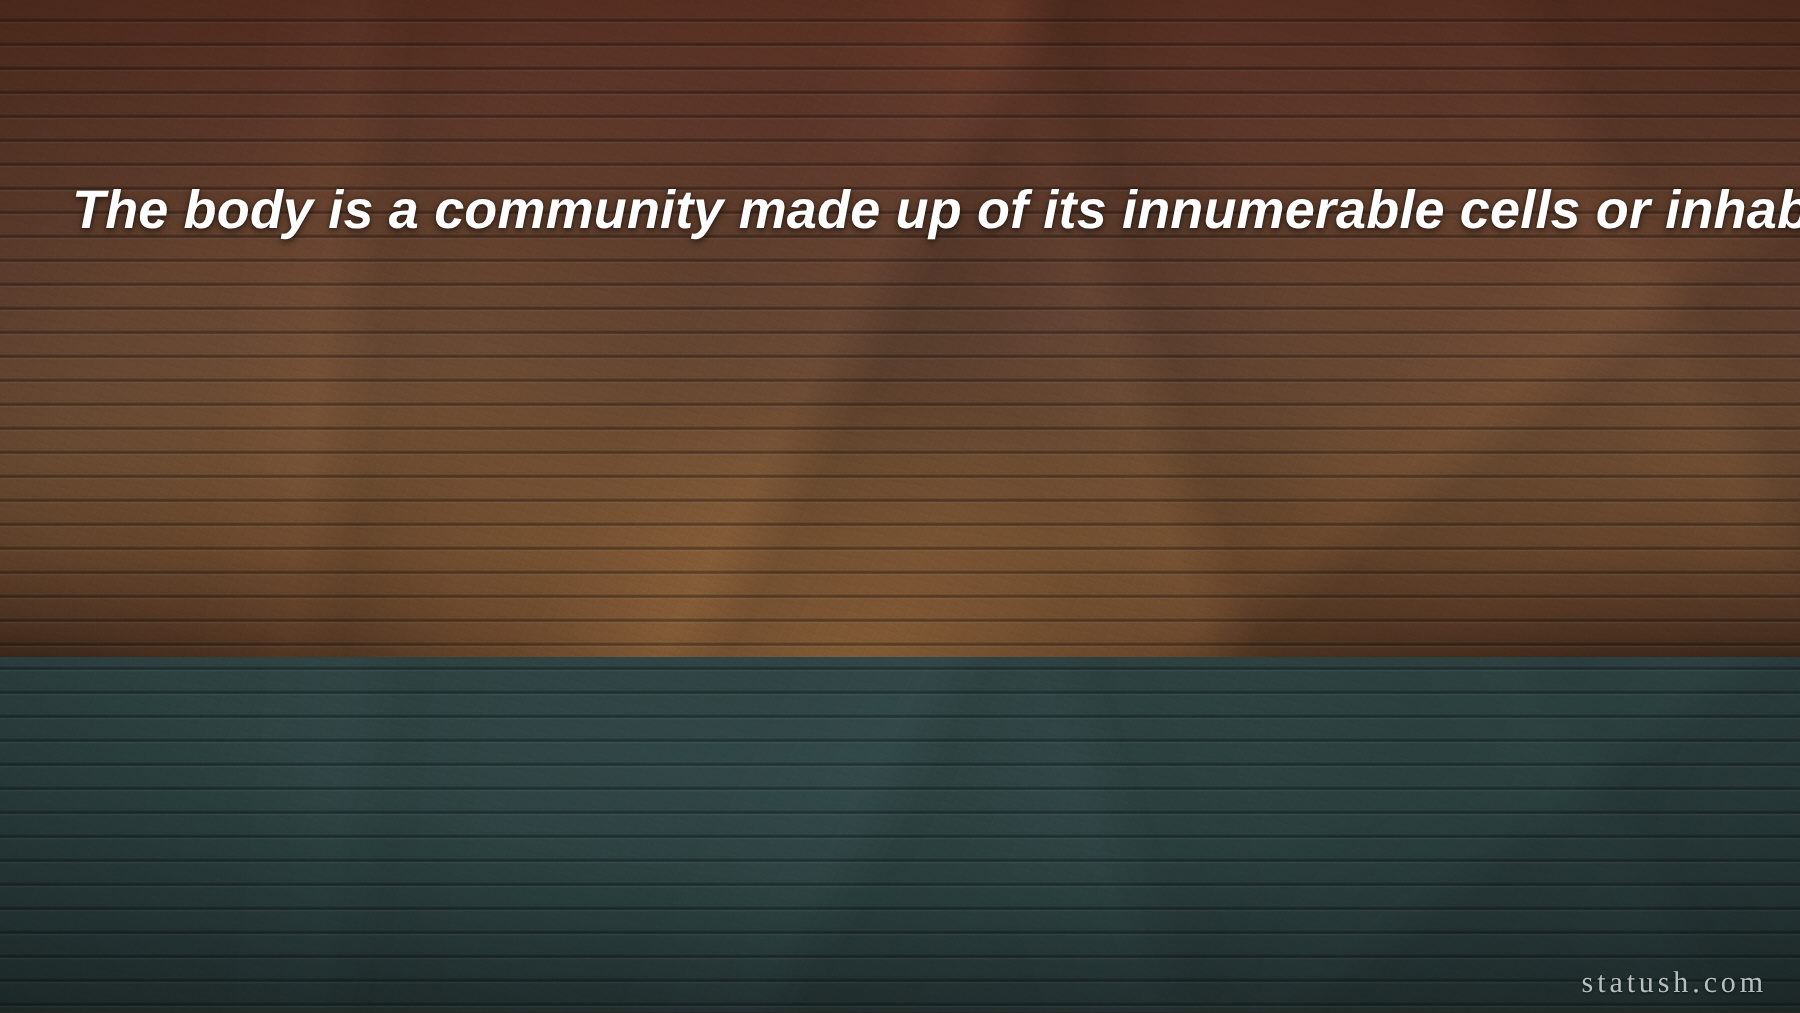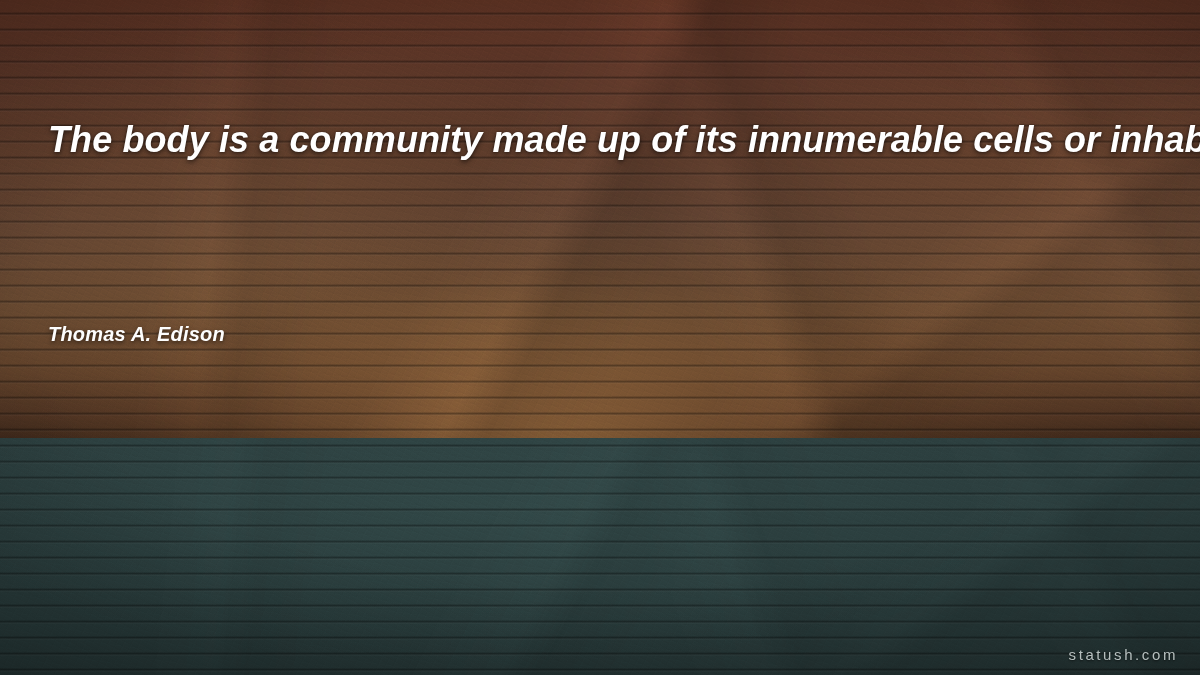--- a/index.html
+++ b/index.html
@@ -161,22 +161,22 @@
     font-style: italic;
     color: #fdfdfd;
     letter-spacing: 0.2px;
     text-shadow: 0 2px 4px rgba(0,0,0,0.55);
   }
 
   .watermark {
     position: absolute;
     right: 22px;
     bottom: 10px;
-    font-family: Liberation Sans, sans-serif;
-    font-size: 15px;
+    font-family: Liberation Serif, serif;
+    font-size: 20px;
     line-height: 20px;
     letter-spacing: 2.6px;
     color: #c3cccb;
     opacity: 0.92;
     text-shadow: 0 1px 2px rgba(0,0,0,0.6);
   }
 </style>
 </head>
 <body>
 
@@ -188,17 +188,16 @@
   <div class="texture-crumple"></div>
   <div class="texture-crumple teal-part"></div>
   <div class="texture-grain"></div>
 
   <div class="scanlines"></div>
 
   <div class="vignette"></div>
 
   <div class="quote-line">The body is a community made up of its innumerable cells or inhabitants.</div>
 
-  <div class="author">Thomas A. Edison</div>
 
   <div class="watermark">statush.com</div>
 
 </div>
 
 </body></html>

